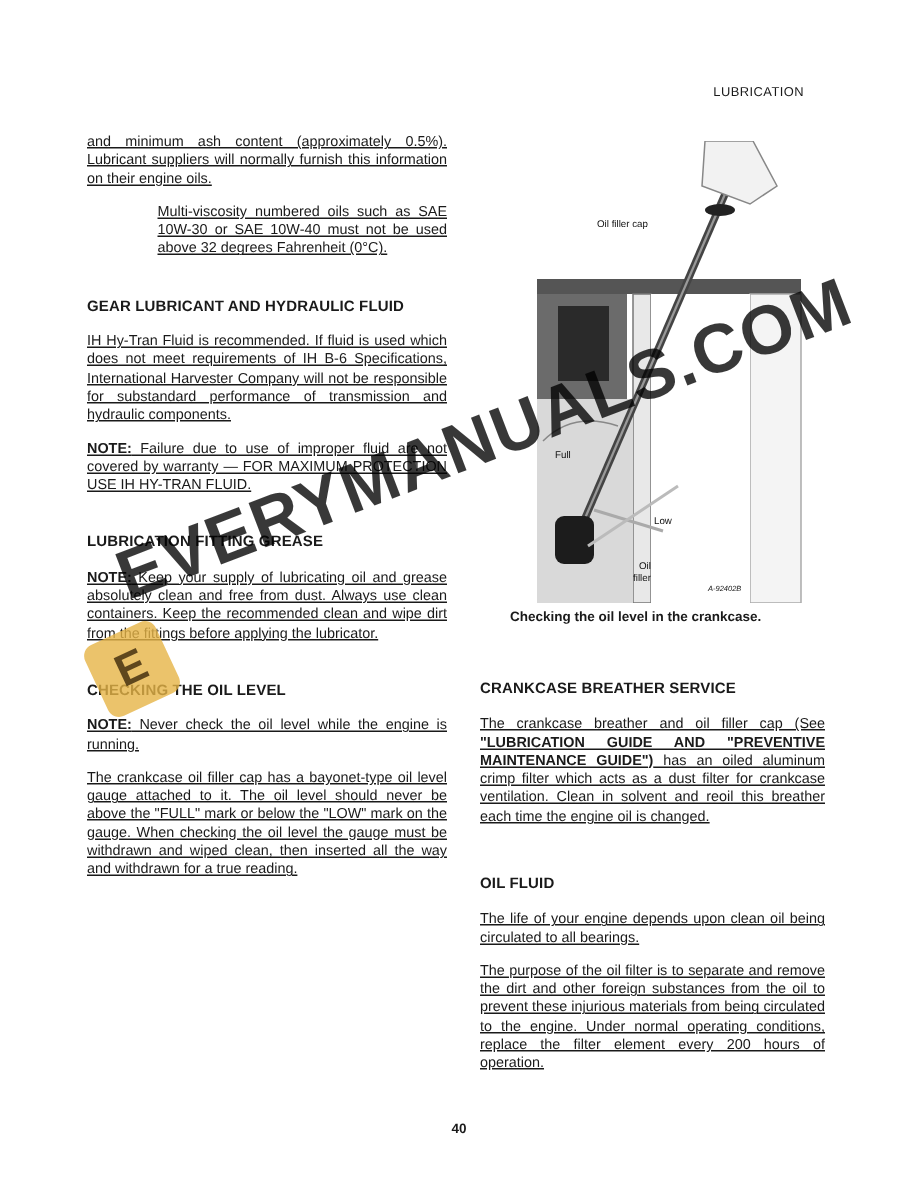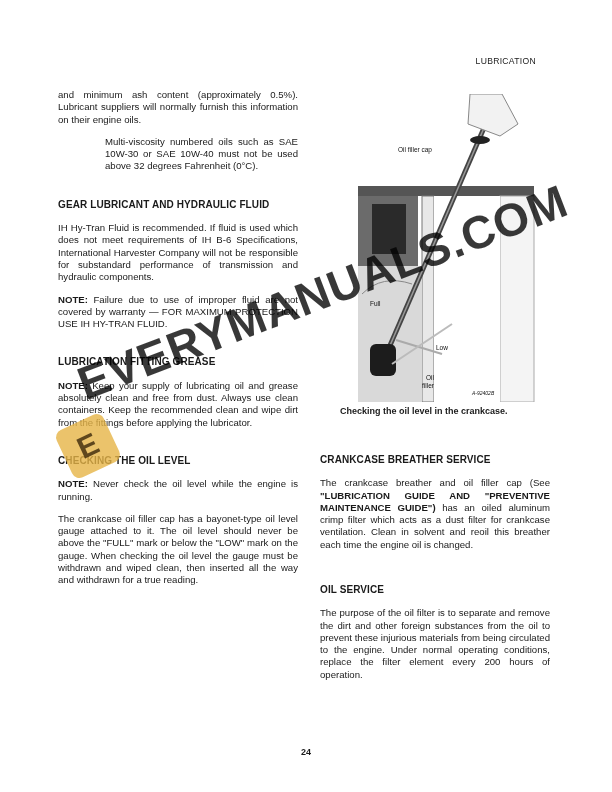--- a/index.html
+++ b/index.html
@@ -1,21 +1,21 @@
 <!DOCTYPE html>
 <html><head>
 <meta charset="utf-8">
 <style>
   html, body { margin: 0; padding: 0; background: #ffffff; }
   body { width: 612px; height: 792px; position: relative; overflow: hidden;
          font-family: "Liberation Sans", sans-serif; color: #1a1a1a; }
   .page-header { position: absolute; top: 56px; left: 0; width: 536px; text-align: right;
                  font-size: 8.6px; font-weight: normal; letter-spacing: 0.3px; }
   .col { position: absolute; font-size: 9.6px; line-height: 12.3px; }
-  .col p { margin: 0 0 10px 0; text-align: justify; }
+  .col p { margin: 0 0 10px 0; text-align: justify; text-decoration: underline; }
   .col h2 { margin: 0 0 11px 0; font-size: 10px; font-weight: bold; letter-spacing: 0.1px; }
   .left { left: 58px; width: 240px; top: 89px; }
   .right { left: 320px; width: 230px; }
   .b { font-weight: bold; }
   .figure { position: absolute; left: 352px; top: 94px; width: 186px; height: 308px; }
   .fig-caption { position: absolute; left: 340px; top: 406px; width: 210px; text-align: left;
                  font-size: 9px; font-weight: bold; }
   .callout { position: absolute; font-size: 6.5px; color: #111; }
   .page-num { position: absolute; top: 747px; left: 0; width: 612px; text-align: center;
               font-size: 9px; font-weight: bold; }
@@ -82,22 +82,23 @@
 <div class="fig-caption">Checking the oil level in the crankcase.</div>
 
 <div class="col right" style="top:454px;">
   <h2>CRANKCASE BREATHER SERVICE</h2>
   <p>
     <span>The crankcase breather and oil filler cap (See </span><span class="b">"LUBRICATION GUIDE AND "PREVENTIVE MAINTENANCE GUIDE")</span><span> has an oiled aluminum crimp filter which acts as a dust filter for crankcase ventilation. Clean in solvent and reoil this breather each time the engine oil is changed.</span>
   </p>
 </div>
 
 <div class="col right" style="top:584px;">
-  <h2>OIL SERVICE</h2>
+  <h2>OIL FLUID</h2>
+  <p>The life of your engine depends upon clean oil being circulated to all bearings.</p>
   <p>The purpose of the oil filter is to separate and remove the dirt and other foreign substances from the oil to prevent these injurious materials from being circulated to the engine. Under normal operating conditions, replace the filter element every 200 hours of operation.</p>
 </div>
 
 <div class="wm-logo">
   <span style="font-size:30px;font-weight:bold;color:rgba(60,40,10,0.8);">E</span>
 </div>
 <div class="watermark">EVERYMANUALS.COM</div>
 
-<div class="page-num">24</div>
+<div class="page-num">40</div>
 
 </body></html>

